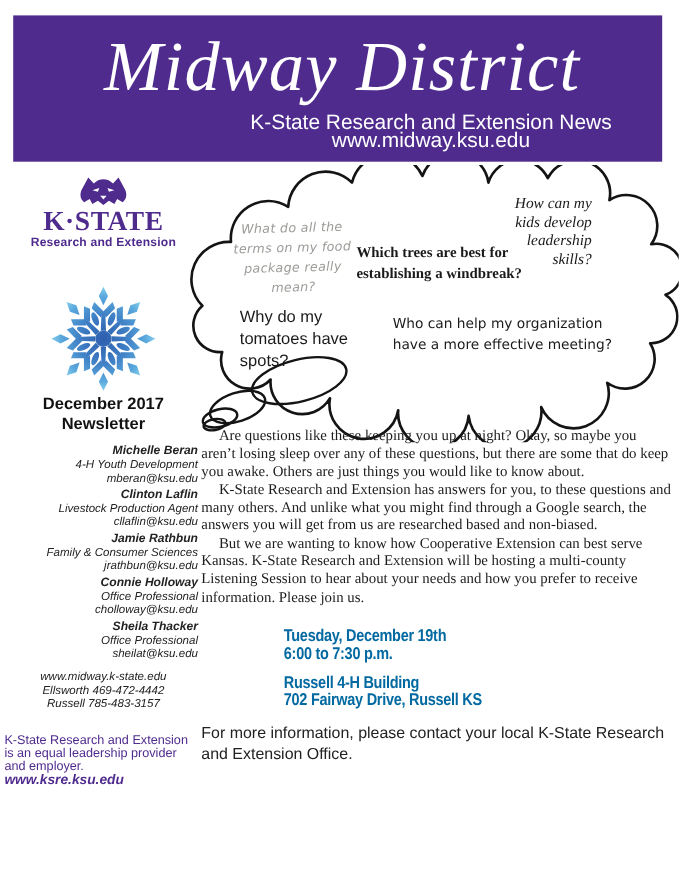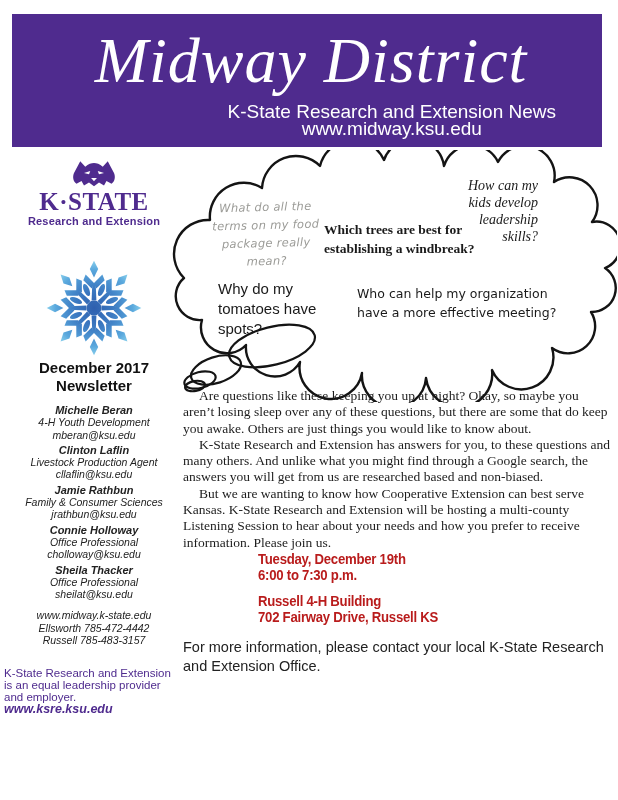--- a/index.html
+++ b/index.html
@@ -34,21 +34,21 @@
     margin-top:1px; color:#4f2b8e; font-family:"Liberation Serif", serif;
     font-weight:bold; font-size:25px; letter-spacing:0.5px; line-height:26px;
   }
   .brand-sub {
     color:#4f2b8e; font-weight:bold; font-size:11px; line-height:12px; letter-spacing:0.2px;
   }
   .snowflake { display:block; margin:30px auto 0 auto; }
   .news-title {
     margin-top:0; font-weight:bold; font-size:15px; line-height:18px; color:#111;
   }
-  .staff { margin-top:9px; }
+  .staff { margin-top:9px;text-align:right; }
   .staff-entry { margin-bottom:3px; font-style:italic; font-size:10.5px; line-height:12.3px; color:#222; }
   .staff-entry .name { font-weight:bold; font-size:11px; }
   .contact { margin-top:9px; font-style:italic; font-size:10.5px; line-height:12.3px; color:#222; }
   .sidebar-footer {
     position:absolute; left:4px; top:668px; width:176px; text-align:left;
     color:#4f2b8e; font-size:11.5px; line-height:11.8px;
   }
   .sidebar-footer .ksre-url { font-weight:bold; font-style:italic; font-size:12.5px; margin-top:1px; }
 
   
@@ -79,21 +79,21 @@
     left:185px; top:134px; width:200px;
     font-family:"DejaVu Sans", sans-serif; font-size:12.5px; line-height:19px;
   }
 
   
   .article {
     position:absolute; left:183px; top:388px; width:430px;
     font-family:"Liberation Serif", serif; font-size:13.5px; line-height:16.3px; color:#1c1c1c;
   }
   .article p { text-indent:16px; }
-  .event { margin-top:0; margin-left:75px; color:#b91c1c; }
+  .event { margin-top:20px; margin-left:75px; color:#0369a1; }
   .event-inner {
     transform:scaleX(0.85); transform-origin:left top;
     font-family:"Liberation Sans", sans-serif; font-weight:700;
     font-size:15.5px; line-height:16px; letter-spacing:-0.3px; white-space:nowrap;
   }
   .event-group2 { margin-top:10px; }
   .more-info {
     margin-top:13px; font-family:"Liberation Sans", sans-serif;
     font-size:14.5px; line-height:19px; color:#222; text-indent:0 !important;
   }
@@ -188,21 +188,21 @@
       </div>
       <div class="staff-entry">
         <div class="name">Sheila Thacker</div>
         <div>Office Professional</div>
         <div>sheilat@ksu.edu</div>
       </div>
     </div>
 
     <div class="contact">
       <div>www.midway.k-state.edu</div>
-      <div>Ellsworth 785-472-4442</div>
+      <div>Ellsworth 469-472-4442</div>
       <div>Russell 785-483-3157</div>
     </div>
   </aside>
 
   <div class="sidebar-footer">
     <div>K-State Research and Extension</div>
     <div>is an equal leadership provider</div>
     <div>and employer.</div>
     <div class="ksre-url">www.ksre.ksu.edu</div>
   </div>

